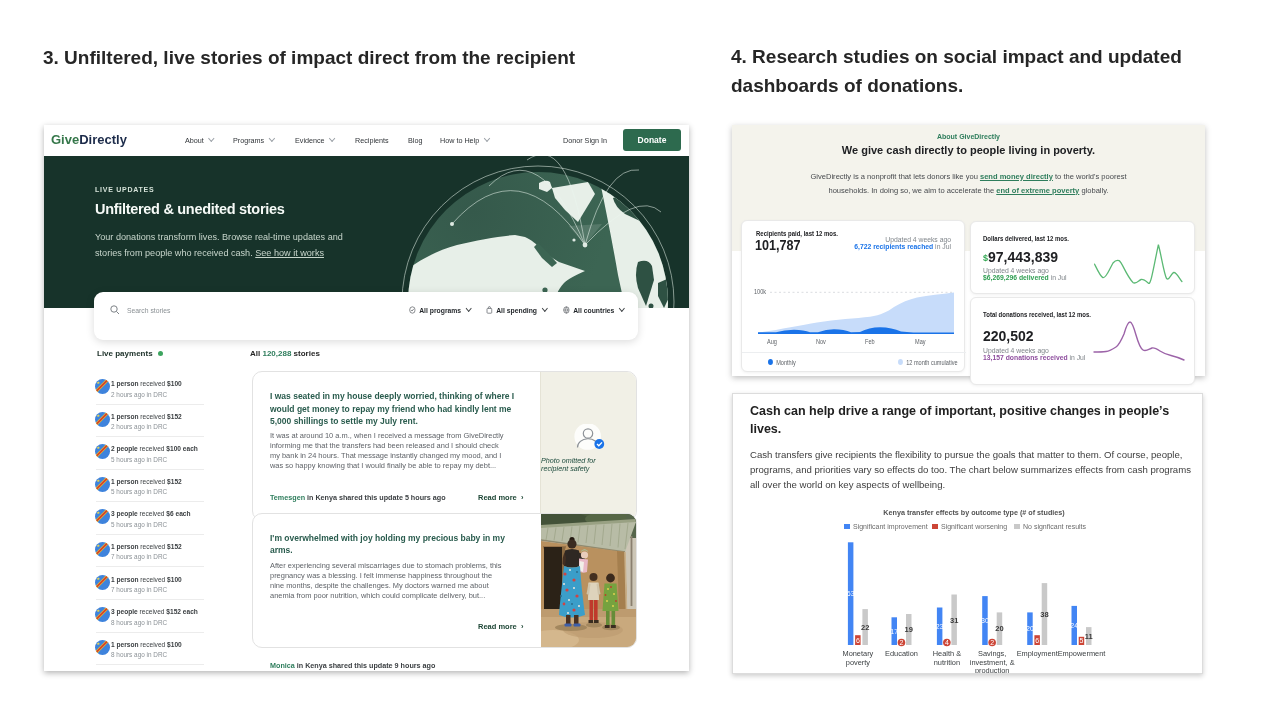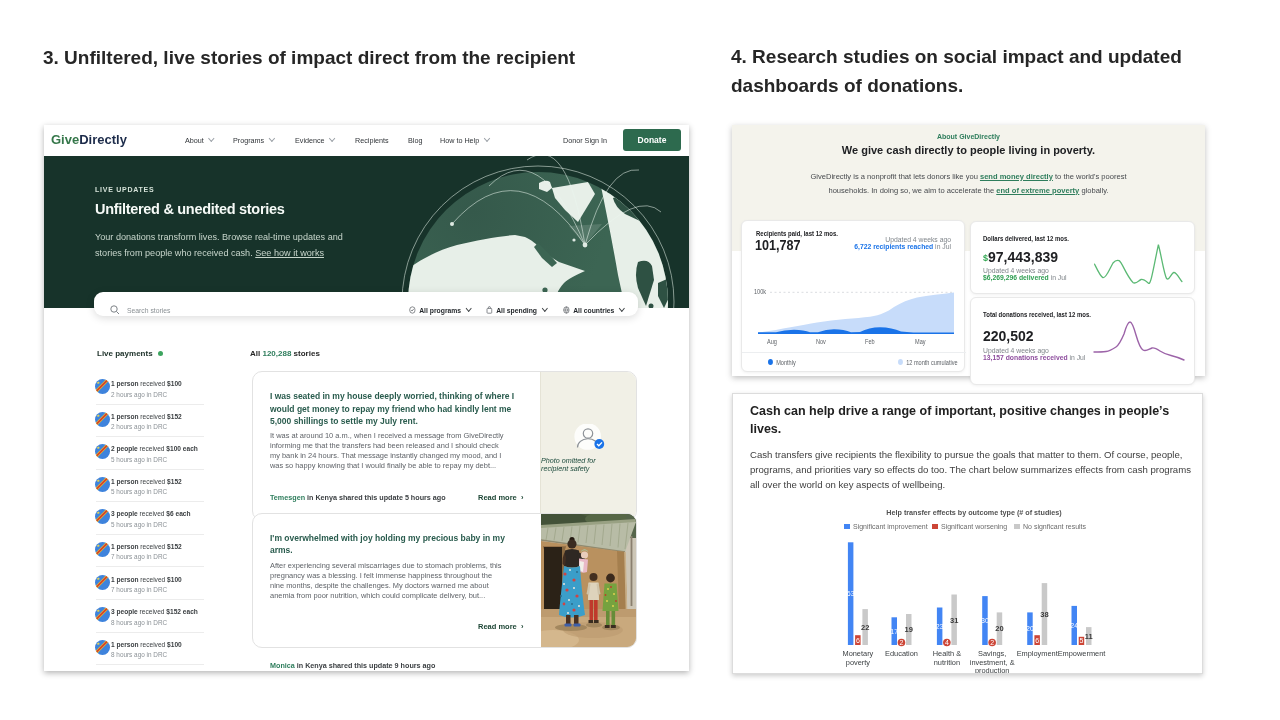--- a/index.html
+++ b/index.html
@@ -90,21 +90,21 @@
         <circle cx="186" cy="89" r="2.4"></circle>
         <circle cx="175" cy="84" r="1.6"></circle>
       </g>
       <path d="M186,89 L170,70 L203,68 Z" fill="rgba(255,255,255,.13)"></path>
     </svg>
     <div class="a nw" style="left:51px;top:30px;font-size:7px;font-weight:bold;letter-spacing:.75px;color:#d5e2d8;">LIVE UPDATES</div>
     <div class="a nw" style="left:51px;top:44.5px;font-size:14.5px;font-weight:600;color:#f6faf7;letter-spacing:-.3px;">Unfiltered &amp; unedited stories</div>
     <div class="a" style="left:51px;top:74px;font-size:9.1px;line-height:15.5px;color:#c8d6cc;white-space:nowrap;">Your donations transform lives. Browse real-time updates and<br>stories from people who received cash. <span style="text-decoration:underline;">See how it works</span></div>
   </div>
 
-  <div class="a" style="left:50px;top:167px;width:544px;height:24px;background:#fff;border-radius:9px;box-shadow:0 2px 8px rgba(0,0,0,.14);z-index:5;">
+  <div class="a" style="left:50px;top:167px;width:544px;height:48px;background:#fff;border-radius:9px;box-shadow:0 2px 8px rgba(0,0,0,.14);z-index:5;">
     <svg class="a" style="left:16px;top:13px;" width="10" height="10" viewBox="0 0 10 10">
         <circle cx="4" cy="4" r="3.2" fill="none" stroke="#7d8287" stroke-width="1"></circle>
         <line x1="6.5" y1="6.5" x2="9" y2="9" stroke="#7d8287" stroke-width="1"></line>
       </svg>
     <div class="a nw" style="left:33px;top:14px;font-size:8px;color:#8a9094;transform:scaleX(.85);transform-origin:0 0;">Search stories</div>
     <div class="a nw filt" style="left:315px;"><svg width="8" height="8" viewBox="0 0 10 10" style="margin-right:4px;">
           <circle cx="5" cy="5" r="4" fill="none" stroke="#5f6368" stroke-width="1"></circle>
           <path d="M3.2,5 L4.5,6.3 L7,3.6" fill="none" stroke="#5f6368" stroke-width="1"></path>
         </svg>All programs<span class="ch2"></span></div>
     <div class="a nw filt" style="left:392px;"><svg width="8" height="8" viewBox="0 0 10 10" style="margin-right:4px;">
@@ -388,21 +388,21 @@
     <div class="a nw" style="left:12px;top:55.5px;font-size:6.8px;color:#80868b;"><span style="color:#8e4d9e;font-weight:bold;">13,157 donations received</span> in Jul</div>
     <svg class="a" style="left:122px;top:18px;" width="92" height="48" viewBox="0 0 92 48">
       <path d="M1,36 C5,36 9,36 13,35.5 C17,35 20,33 23,31 C26,29 28,25 31,18 C33,11 35,6 37,6 C39,6 41,12 43,19 C45,26 47,32 50,34 C53,36 56,33 59,32 C61,31.5 64,33 67,35 C70,37 74,38.5 78,39.5 C82,40.5 87,42 91,44" fill="none" stroke="#9c63a8" stroke-width="1.4" stroke-linecap="round"></path>
     </svg>
   </div>
 </div>
 
 <div class="a" id="rbpanel" style="left:732px;top:393px;width:471px;height:281px;background:#fff;border:1px solid #dcdcdc;box-sizing:border-box;box-shadow:0 2px 5px rgba(0,0,0,.2);overflow:hidden;">
   <div class="a nw" style="left:17px;top:9px;font-size:12.5px;font-weight:bold;color:#212121;line-height:17.5px;">Cash can help drive a range of important, positive changes in people’s<br>lives.</div>
   <div class="a nw" style="left:17px;top:53px;font-size:9.6px;color:#404040;line-height:15px;">Cash transfers give recipients the flexibility to pursue the goals that matter to them. Of course, people,<br>programs, and priorities vary so effects do too. The chart below summarizes effects from cash programs<br>all over the world on key aspects of wellbeing.</div>
-  <div class="a nw" style="left:6.5px;top:113.5px;width:469px;text-align:center;font-size:7.2px;font-weight:bold;color:#525252;">Help transfer effects by outcome type (# of studies)</div>
+  <div class="a nw" style="left:6.5px;top:113.5px;width:469px;text-align:center;font-size:7.2px;font-weight:bold;color:#525252;">Kenya transfer effects by outcome type (# of studies)</div>
   <div class="a nw leg" style="left:111px;top:129px;"><span class="sq" style="background:#4285f4"></span>Significant improvement</div>
   <div class="a nw leg" style="left:199px;top:129px;"><span class="sq" style="background:#cc4536"></span>Significant worsening</div>
   <div class="a nw leg" style="left:281px;top:129px;"><span class="sq" style="background:#c9c9c9"></span>No signficant results</div>
   <svg class="a" style="left:0;top:130px;" width="469" height="155" viewBox="0 0 469 155">
 
     <g>
 
       <rect x="114.9" y="18.3" width="5.5" height="102.7" fill="#4285f4"></rect>
       <rect x="158.5" y="93.3" width="5.5" height="27.7" fill="#4285f4"></rect>
       <rect x="203.9" y="83.5" width="5.5" height="37.5" fill="#4285f4"></rect>

